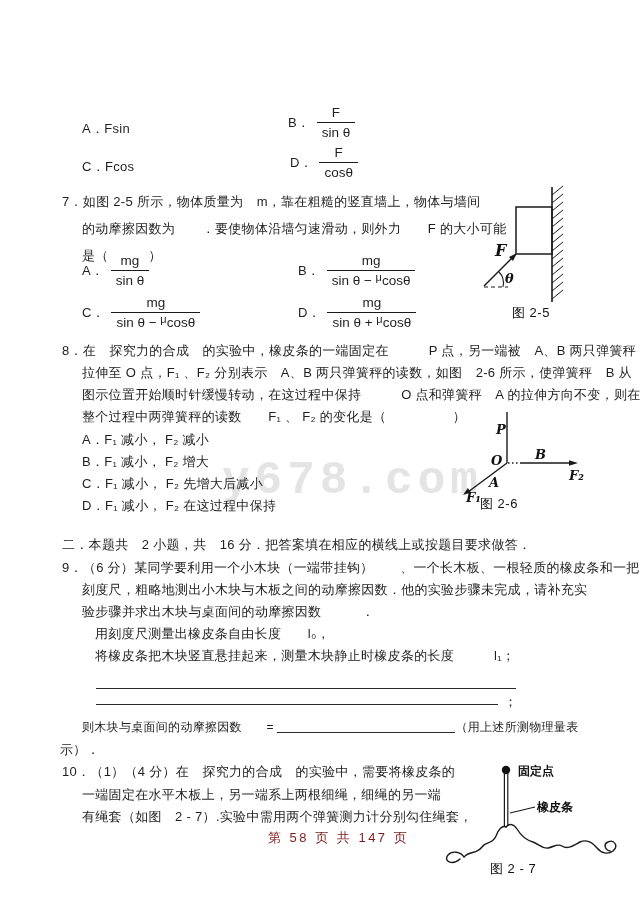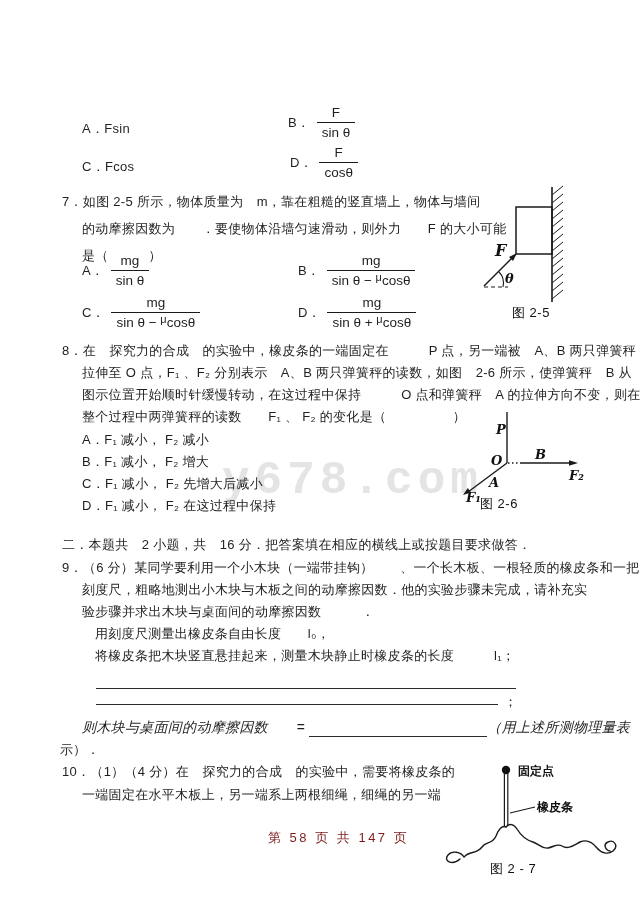--- a/index.html
+++ b/index.html
@@ -10,21 +10,21 @@
     color:#1f1f1f;
   }
   .t{position:absolute;font-size:13px;line-height:17px;white-space:pre;letter-spacing:.3px;}
   .optfrac{position:absolute;display:flex;align-items:center;gap:7px;font-size:13px;}
   .frac{display:inline-flex;flex-direction:column;align-items:center;}
   .frac .num{padding:0 5px 2px;font-size:13.5px;}
   .frac .den{border-top:1.4px solid #1a1a1a;padding:2px 5px 0;font-size:13.5px;white-space:pre;}
   .mu{display:inline-block;font-size:11px;transform:translateY(-4px);}
   .blank{position:absolute;border-bottom:1.5px solid #2a2a2a;}
   .blankline{display:inline-block;border-bottom:1.5px solid #2a2a2a;height:13px;}
-  .murow{position:absolute;display:flex;align-items:flex-end;font-size:14px;white-space:pre;letter-spacing:.3px;font-style:italic;}
+  .murow{position:absolute;display:flex;align-items:flex-start;font-size:12px;white-space:pre;letter-spacing:.3px;}
   .figure{position:absolute;}
   .figcap{font-size:13px;letter-spacing:.5px;}
   .wm-mid{
     position:absolute;z-index:0;font-size:46px;font-weight:bold;
     color:rgba(185,185,185,0.38);letter-spacing:5px;
     font-family:Liberation Mono, monospace;
   }
   .wm-bottom{
     position:absolute;z-index:3;font-size:22px;font-weight:bold;
     color:#a9a9a9;text-shadow:0 0 1px #8f8f8f;white-space:nowrap;letter-spacing:1px;
@@ -159,20 +159,21 @@
   <div class="blank" style="left:96px;top:689px;width:402px;height:15px"></div>
   <div class="t" style="left:504px;top:693px">；</div>
 
   <div class="murow" style="left:82px;top:719px">
     <span>则木块与桌面间的动摩擦因数　　= </span><span class="blankline" style="width:178px"></span><span>（用上述所测物理量表</span>
   </div>
   <div class="t" style="left:60px;top:741px">示）．</div>
 
   <div class="t" style="left:62px;top:763px">10．（1）（4 分）在　探究力的合成　的实验中，需要将橡皮条的</div>
   <div class="t" style="left:82px;top:786px">一端固定在水平木板上，另一端系上两根细绳，细绳的另一端</div>
+  <div class="t" style="left:82px;top:808px">有绳套（如图　2 - 7）.实验中需用两个弹簧测力计分别勾住绳套，</div>
 
   <div class="figure" style="left:440px;top:760px;width:200px;height:125px">
     <svg width="200" height="125" viewBox="0 0 200 125">
       <circle cx="66" cy="10" r="4.2" fill="#111"></circle>
       <line x1="64.4" y1="13" x2="64.4" y2="66" stroke="#1a1a1a" stroke-width="1.2"></line>
       <line x1="67.8" y1="13" x2="67.8" y2="66" stroke="#1a1a1a" stroke-width="1.2"></line>
       <line x1="95" y1="47" x2="70" y2="53" stroke="#1a1a1a" stroke-width="1.1"></line>
       <path d="M 20 99 C 12 106 3 101 8 95 C 12 90 21 92 24 97 C 30 90 36 95 42 87 C 46 81 52 85 56 76 C 58 70 62 65 66 67 C 69 63 74 64 77 69 C 80 74 86 80 93 82 C 99 84 102 89 108 88 C 114 87 117 83 122 86 C 128 90 134 85 140 82 C 147 79 153 83 157 88 C 161 93 168 95 173 91 C 179 86 174 79 168 82 C 163 84 165 90 170 91" fill="none" stroke="#1a1a1a" stroke-width="1.4" stroke-linecap="round"></path>
       <text x="78" y="15" font-size="12" font-weight="600">固定点</text>
       <text x="97" y="51" font-size="12" font-weight="600">橡皮条</text>

